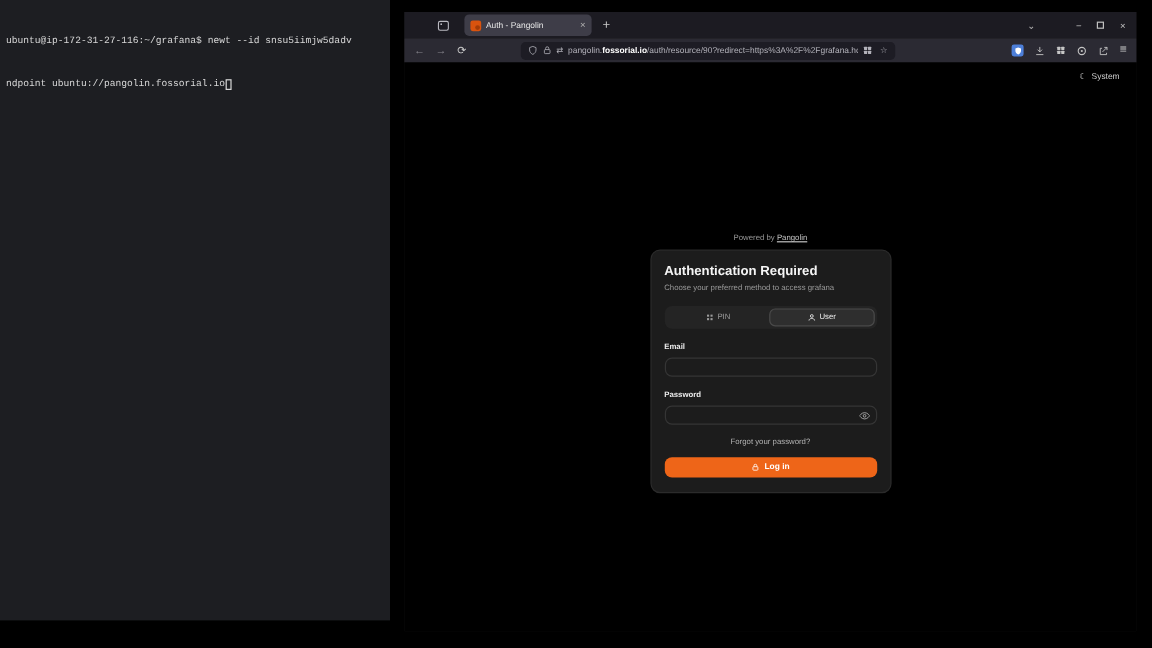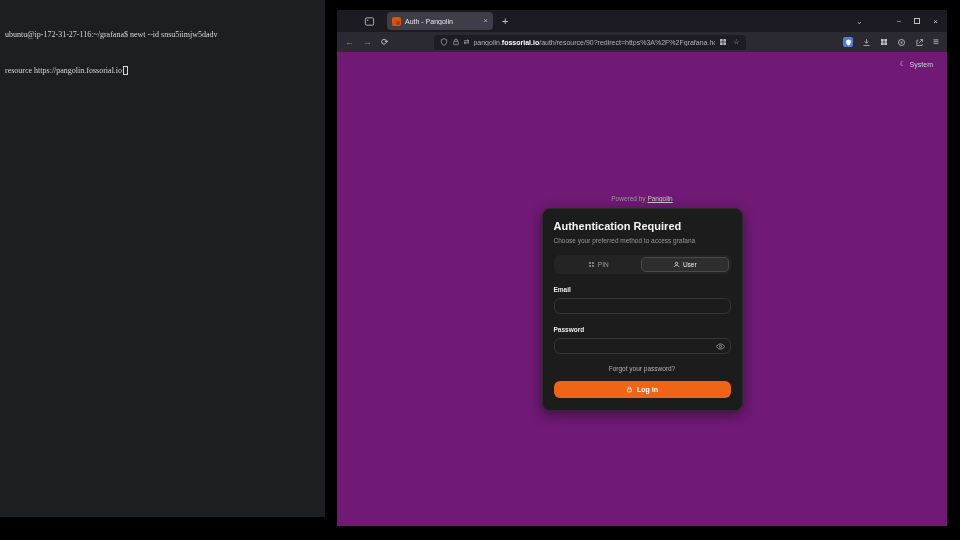--- a/index.html
+++ b/index.html
@@ -2,21 +2,21 @@
 <html><head>
 <meta charset="utf-8">
 <style>
   * { margin:0; padding:0; box-sizing:border-box; }
   html,body { width:960px; height:540px; background:#000; overflow:hidden;
               font-family:"Liberation Sans", sans-serif; }
 
   
   .terminal { position:absolute; left:0; top:8; width:325px; height:517px;
               background:#1d1e22; padding:5px 5px; color:#d8d8d8;
-              font-family:Liberation Serif, serif; font-size:8px; line-height:12px;
+              font-family:Liberation Mono, monospace; font-size:8px; line-height:12px;
               white-space:pre-wrap; word-break:break-all; }
   .cursor { display:inline-block; width:4.5px; height:9px; border:1px solid #d8d8d8;
             vertical-align:text-bottom; margin-left:1px; }
 
   
   .browser { position:absolute; left:337px; top:10px; width:610px; height:516px;
              background:#161616; display:flex; flex-direction:column; }
 
   .tabbar { height:22px; background:#1c1b22; display:flex; align-items:center; flex:0 0 auto; }
   .fxview { margin-left:26px; width:12px; height:12px; color:#b9b9c0; display:flex; align-items:center; justify-content:center; }
@@ -41,21 +41,21 @@
             display:flex; align-items:center; padding:0 6px; gap:4px; font-size:7px; color:#b3b2ba; }
   .url-text { white-space:nowrap; overflow:hidden; }
   .url-domain { color:#fff; font-weight:bold; }
   .urlbar .right { margin-left:auto; display:flex; gap:6px; align-items:center; }
   .toolbar .actions { margin-left:auto; display:flex; gap:9px; align-items:center; }
   .ext-badge { width:10px; height:10px; border-radius:2px; display:flex; align-items:center; justify-content:center; }
   .icon { display:inline-flex; align-items:center; justify-content:center; }
   .menu-glyph { font-size:10px; line-height:10px; }
 
   
-  .page { flex:1; position:relative; background:#701a75; }
+  .page { flex:1; position:relative; background:#000000; }
   .theme-toggle { position:absolute; top:8px; right:14px; display:flex; gap:4px;
                   align-items:center; color:#cfcfcf; font-size:7px; }
   .content { position:absolute; top:143px; left:0; right:0; display:flex;
              flex-direction:column; align-items:center; }
   .powered { font-size:6.5px; color:#9a9a9a; }
   .powered a { color:#c9c9c9; text-decoration:underline; }
   .card { margin-top:6px; width:201px; background:#1c1c1c; border:1px solid #2b2b2b;
           border-radius:8px; padding:11px 11px 12px; box-shadow:0 4px 14px rgba(0,0,0,.45); }
   .card-title { font-size:11px; font-weight:bold; color:#f5f5f5; }
   .card-sub { margin-top:5px; font-size:6.5px; color:#999; }
@@ -71,21 +71,21 @@
   .forgot { margin-top:11px; text-align:center; font-size:6.5px; color:#b3b3b3; }
   .login-btn { margin-top:9px; height:17px; border-radius:6px; display:flex; gap:4px;
                align-items:center; justify-content:center; color:#fff; font-size:7px; font-weight:bold; }
   svg { display:block; }
 </style>
 </head>
 <body>
 
 <div class="terminal">
   <div>ubuntu@ip-172-31-27-116:~/grafana$ newt --id snsu5iimjw5dadv</div>
-  <div><span>resource https://pangolin.fossorial.io</span><span class="cursor"></span></div>
+  <div><span>ndpoint ubuntu://pangolin.fossorial.io</span><span class="cursor"></span></div>
 </div>
 
 <div class="browser">
 
   <div class="tabbar">
     <span class="fxview">
       <svg width="11" height="11" viewBox="0 0 24 24" fill="none" stroke="currentColor" stroke-width="2">
         <rect x="3" y="4" width="18" height="16" rx="3"></rect>
           <circle cx="8" cy="9" r="1.6" fill="currentColor" stroke="none"></circle>
       </svg>

